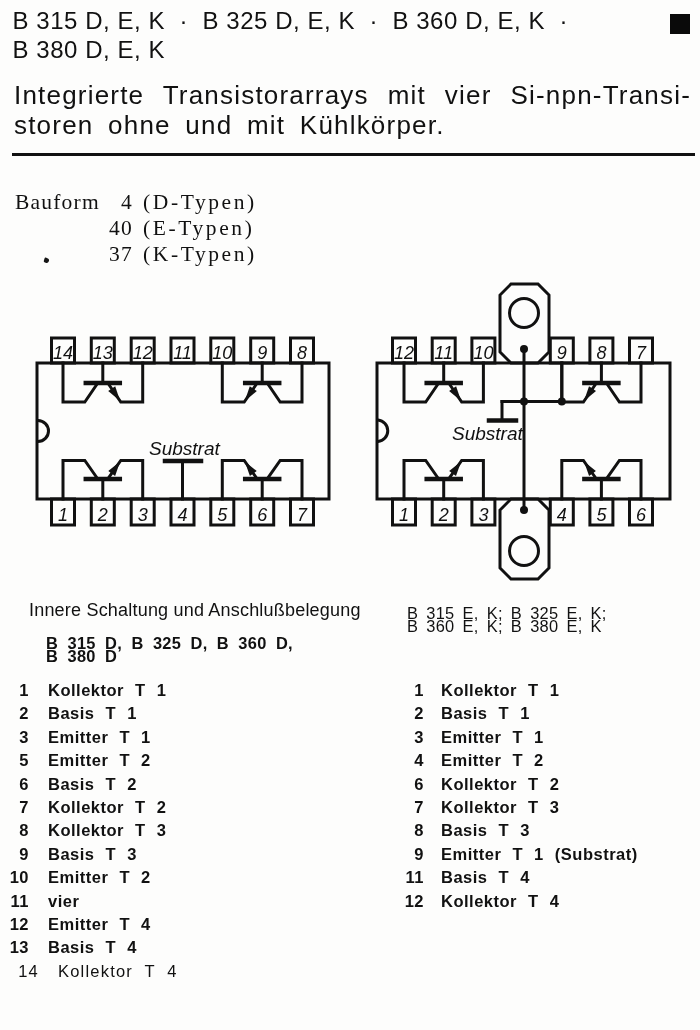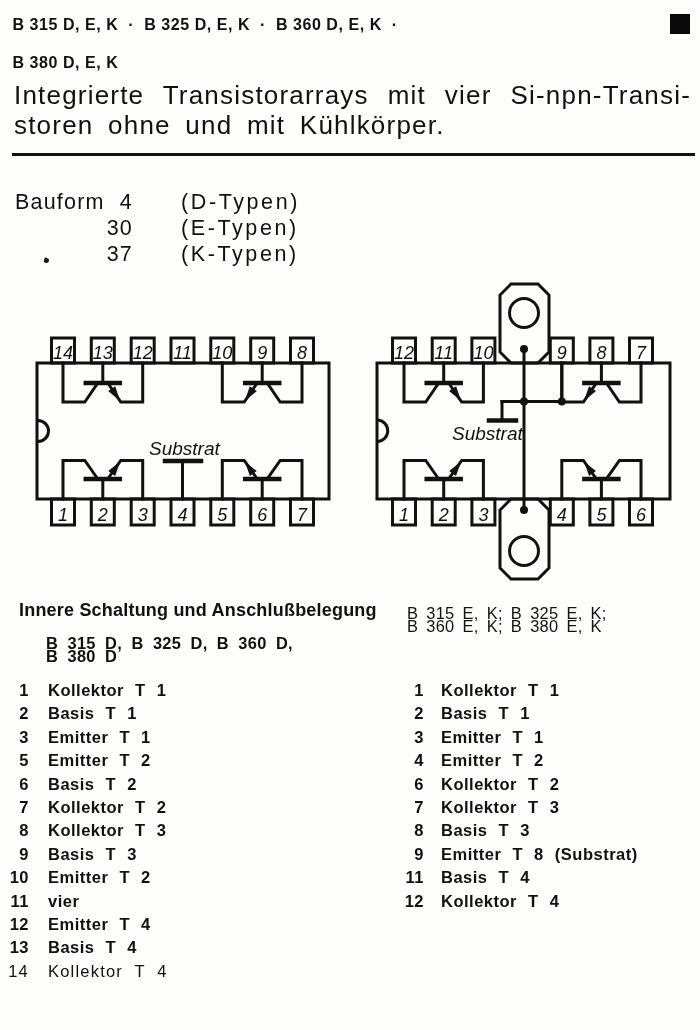--- a/index.html
+++ b/index.html
@@ -1,34 +1,34 @@
 <!DOCTYPE html>
 <html><head>
 <meta charset="utf-8">
 <style>
 html,body { margin:0; padding:0; }
 body { width:700px; height:1030px; position:relative; background:#fdfdfc; -webkit-font-smoothing:antialiased;
   font-family:"Liberation Sans", sans-serif; color:#111; overflow:hidden; }
 .abs { position:absolute; }
-.title { left:12.5px; top:6px; font-size:16px; font-weight:bold; letter-spacing:0.55px;
-  line-height:38px; white-space:nowrap; }
+.title { left:12.5px; top:6px; font-size:24px; font-weight:normal; letter-spacing:0.55px;
+  line-height:29px; white-space:nowrap; }
 .subtitle { left:14px; top:79.5px; font-size:26px; line-height:30px; width:690px;
   letter-spacing:1.2px; }
 .jline { white-space:nowrap; }
 .bauform { left:15px; top:190.3px; font-size:21.5px; letter-spacing:1.2px; }
 .bline { position:relative; height:26px; }
 .bline .bn { position:absolute; left:83px; width:35px; text-align:right; }
-.bline .bt { position:absolute; left:128px; letter-spacing:2.6px; white-space:nowrap;margin-left:38px; }
-.bline span { white-space:nowrap; }
-.heading { left:19px; top:600px; font-size:18px; font-weight:bold; letter-spacing:0.2px; }
+.bline .bt { position:absolute; left:128px; letter-spacing:2.6px; white-space:nowrap; }
+.bline span { white-space:nowrap;font-family:Liberation Serif, serif; }
+.heading { left:29px; top:600px; font-size:18px; font-weight:normal; letter-spacing:0.2px; }
 .colhead { font-size:16.4px; line-height:13.4px; letter-spacing:0.3px; }
 .row { height:23.42px; font-size:16.5px; font-weight:bold; letter-spacing:0.5px;
   word-spacing:6px; white-space:nowrap; }
 .row .num { display:inline-block; text-align:right; font-weight:bold; }
-.light { font-weight:normal; letter-spacing:1.2px; }
+.light { font-weight:normal; letter-spacing:1.2px;padding-left:10px; }
 .light .num { font-weight:normal; }
 .leftlist .num { width:29px; margin-right:19px; }
 .rightlist .num { width:26px; margin-right:17px; }
 .pn { font:italic 18px "Liberation Sans", sans-serif; fill:#111; stroke:none; }
 .sub { font:italic 19px "Liberation Sans", sans-serif; fill:#111; stroke:none; }
 </style>
 </head>
 <body>
 
 <div class="abs title">B 315 D, E, K&nbsp; ·&nbsp; B 325 D, E, K&nbsp; ·&nbsp; B 360 D, E, K&nbsp; ·<br>B 380 D, E, K</div>
@@ -44,21 +44,21 @@
 
 <div class="abs" style="left:12px;top:153px;width:683px;height:3px;background:#111"></div>
 
 <div class="abs bauform">
 <div class="bline">
       <span style="position:absolute;left:0">Bauform</span>
       <span class="bn">4</span>
       <span class="bt">(D-Typen)</span>
     </div>
 <div class="bline">
-      <span class="bn">30</span>
+      <span class="bn">40</span>
       <span class="bt">(E-Typen)</span>
     </div>
 <div class="bline">
       <span class="bn">37</span>
       <span class="bt">(K-Typen)</span>
     </div>
 </div>
 <svg width="700" height="312" viewBox="0 278 700 312" style="position:absolute;left:0;top:278px" fill="none" stroke="#111" stroke-width="3" stroke-linecap="square">
 
 <g>
@@ -346,19 +346,19 @@
 
 <div class="row"><span class="num">4</span><span class="lbl">Emitter T 2</span></div>
 
 
 <div class="row"><span class="num">6</span><span class="lbl">Kollektor T 2</span></div>
 
 <div class="row"><span class="num">7</span><span class="lbl">Kollektor T 3</span></div>
 
 <div class="row"><span class="num">8</span><span class="lbl">Basis T 3</span></div>
 
-<div class="row"><span class="num">9</span><span class="lbl">Emitter T 8 (Substrat)</span></div>
+<div class="row"><span class="num">9</span><span class="lbl">Emitter T 1 (Substrat)</span></div>
 
 
 <div class="row"><span class="num">11</span><span class="lbl">Basis T 4</span></div>
 
 <div class="row"><span class="num">12</span><span class="lbl">Kollektor T 4</span></div>
 </div>
 
 </body></html>

